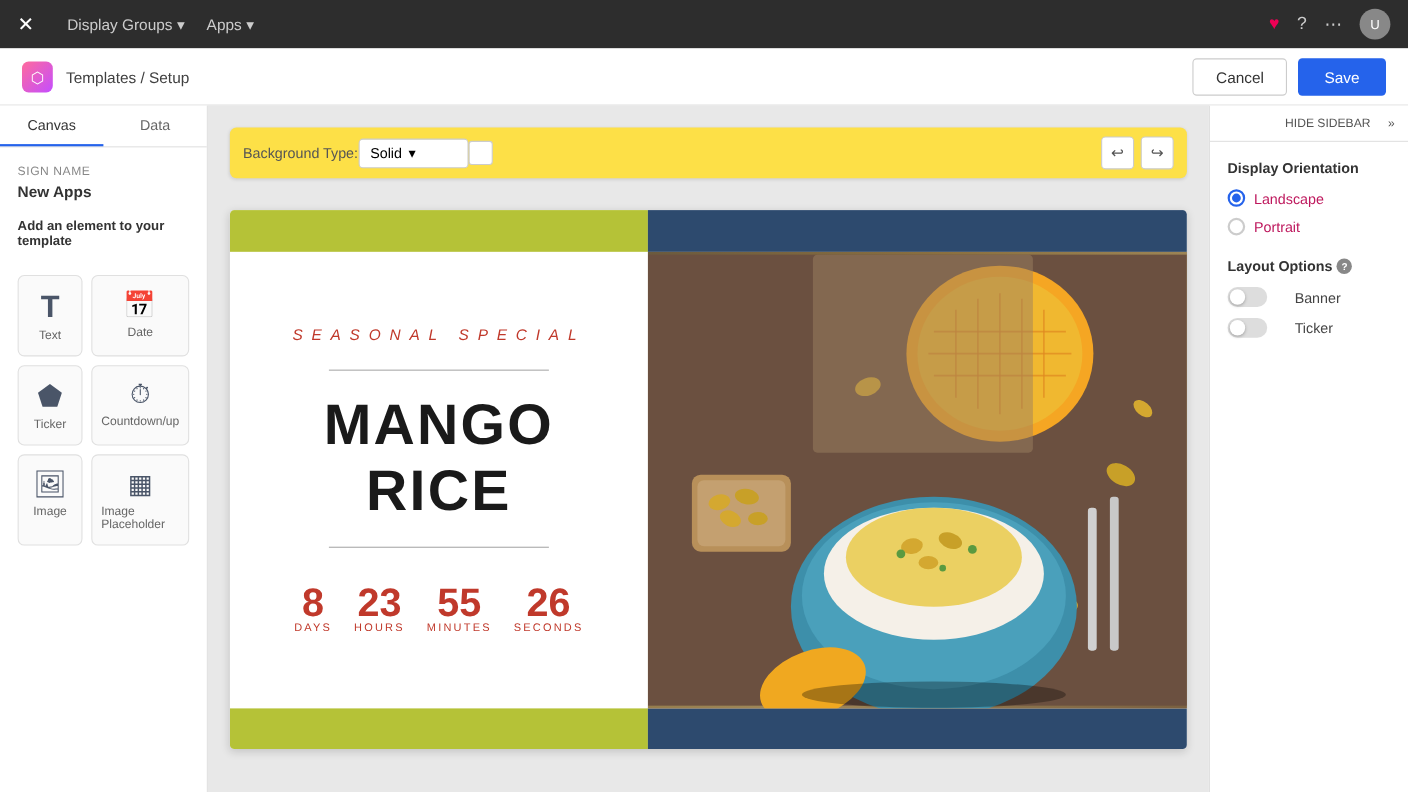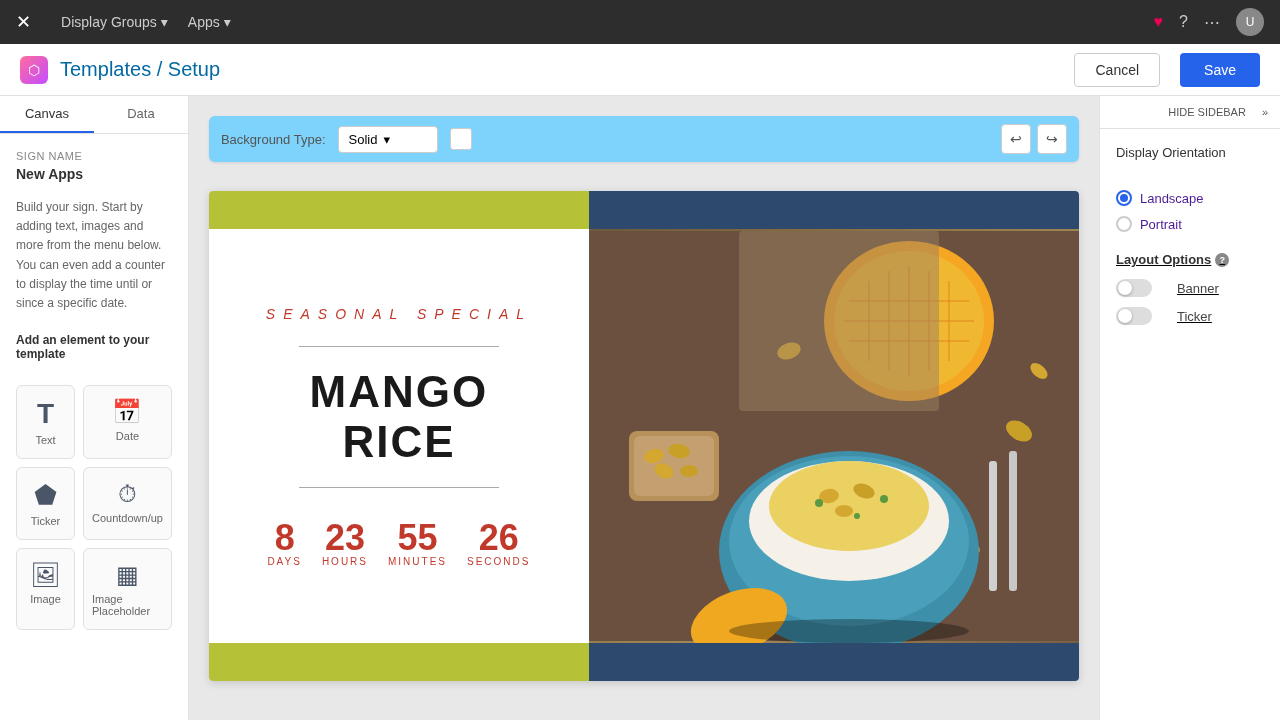--- a/index.html
+++ b/index.html
@@ -50,28 +50,28 @@
       gap: 12px;
     }
     .header-icon {
       width: 28px; height: 28px;
       background: linear-gradient(135deg, #ff6b9d, #c44dff);
       border-radius: 6px;
       display: flex; align-items: center; justify-content: center;
       color: white; font-size: 14px;
     }
     .header-title {
-      font-size: 20px;
+      font-size: 14px;
       font-weight: 500;
-      color: #0369a1;
+      color: #404040;
     }
     .header-actions {
       margin-left: auto;
       display: flex;
-      gap: 20px;
+      gap: 10px;
     }
     .btn-cancel {
       padding: 8px 20px;
       border: 1px solid #ccc;
       background: white;
       border-radius: 4px;
       font-size: 14px;
       cursor: pointer;
       color: #333;
     }
@@ -168,26 +168,25 @@
     
     .canvas-area {
       flex: 1;
       padding: 20px;
       background: #e8e8e8;
       display: flex;
       flex-direction: column;
       gap: 10px;
     }
     .canvas-toolbar {
-      background: #7dd3fc;
+      background: #fde047;
       padding: 8px 12px;
       border-radius: 6px;
       display: flex;
       align-items: center;
-      gap: 12px;
       box-shadow: 0 1px 3px rgba(0,0,0,0.1);
     }
     .bg-type-label { font-size: 13px; color: #555; }
     .bg-type-select {
       display: flex;
       align-items: center;
       gap: 6px;
       padding: 5px 10px;
       border: 1px solid #ccc;
       border-radius: 4px;
@@ -259,21 +258,21 @@
       margin-bottom: 16px;
       font-style: italic;
     }
     .divider-line {
       width: 200px;
       border: none;
       border-top: 1px solid #aaa;
       margin: 8px 0;
     }
     .dish-name {
-      font-size: 44px;
+      font-size: 52px;
       font-weight: 900;
       color: #1a1a1a;
       letter-spacing: 2px;
       text-align: center;
       margin: 12px 0;
     }
     .countdown-row {
       display: flex;
       gap: 20px;
       margin-top: 24px;
@@ -335,23 +334,23 @@
       cursor: pointer;
       display: flex;
       align-items: center;
       gap: 16px;
       background: none;
       border: none;
     }
     .right-sidebar-content { padding: 16px; }
     .orientation-title {
       font-size: 13px;
-      font-weight: 400;
+      font-weight: 700;
       color: #333;
-      margin-bottom: 30px;
+      margin-bottom: 12px;
     }
     .radio-option {
       display: flex;
       align-items: center;
       gap: 8px;
       margin-bottom: 10px;
       cursor: pointer;
     }
     .radio-circle {
       width: 16px; height: 16px;
@@ -359,22 +358,22 @@
       border: 2px solid #2563eb;
       display: flex; align-items: center; justify-content: center;
     }
     .radio-circle.checked::after {
       content: '';
       width: 8px; height: 8px;
       background: #2563eb;
       border-radius: 50%;
     }
     .radio-circle.unchecked { border-color: #ccc; }
-    .radio-label { font-size: 13px; color: #4c1d95; }
-    .layout-section { margin-top: 20px; text-decoration: underline; }
+    .radio-label { font-size: 13px; color: #be185d; }
+    .layout-section { margin-top: 20px; }
     .layout-title {
       font-size: 13px;
       font-weight: 600;
       color: #333;
       margin-bottom: 12px;
       display: flex;
       align-items: center;
       gap: 4px;
     }
     .help-icon {
@@ -443,21 +442,20 @@
 <div class="main-layout">
 
   <aside class="left-sidebar">
     <div class="sidebar-tabs">
       <div class="sidebar-tab active">Canvas</div>
       <div class="sidebar-tab">Data</div>
     </div>
     <div class="sidebar-content">
       <div class="sign-name-label">Sign Name</div>
       <div class="sign-name-value">New Apps</div>
-      <p class="sidebar-desc">Build your sign. Start by adding text, images and more from the menu below. You can even add a counter to display the time until or since a specific date.</p>
       <div class="add-element-label">Add an element to your template</div>
       <div class="element-grid">
         <div class="element-item">
           <div class="element-icon" style="font-size:28px;font-weight:900;color:#4a5568;">T</div>
           <span class="element-label">Text</span>
         </div>
         <div class="element-item">
           <div class="element-icon">📅</div>
           <span class="element-label">Date</span>
         </div>

